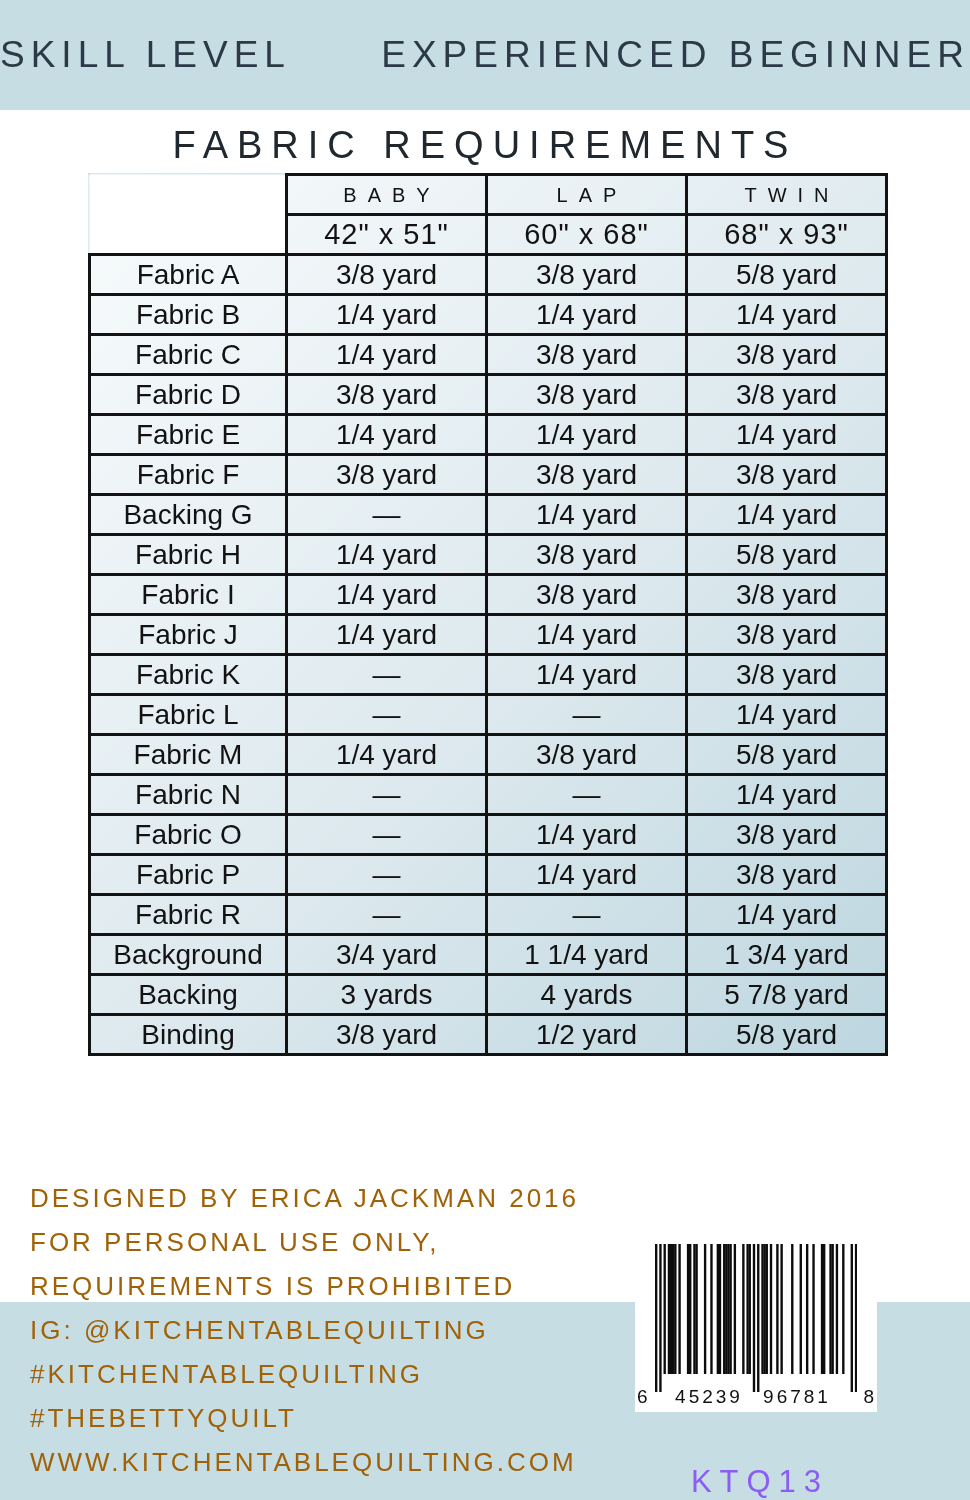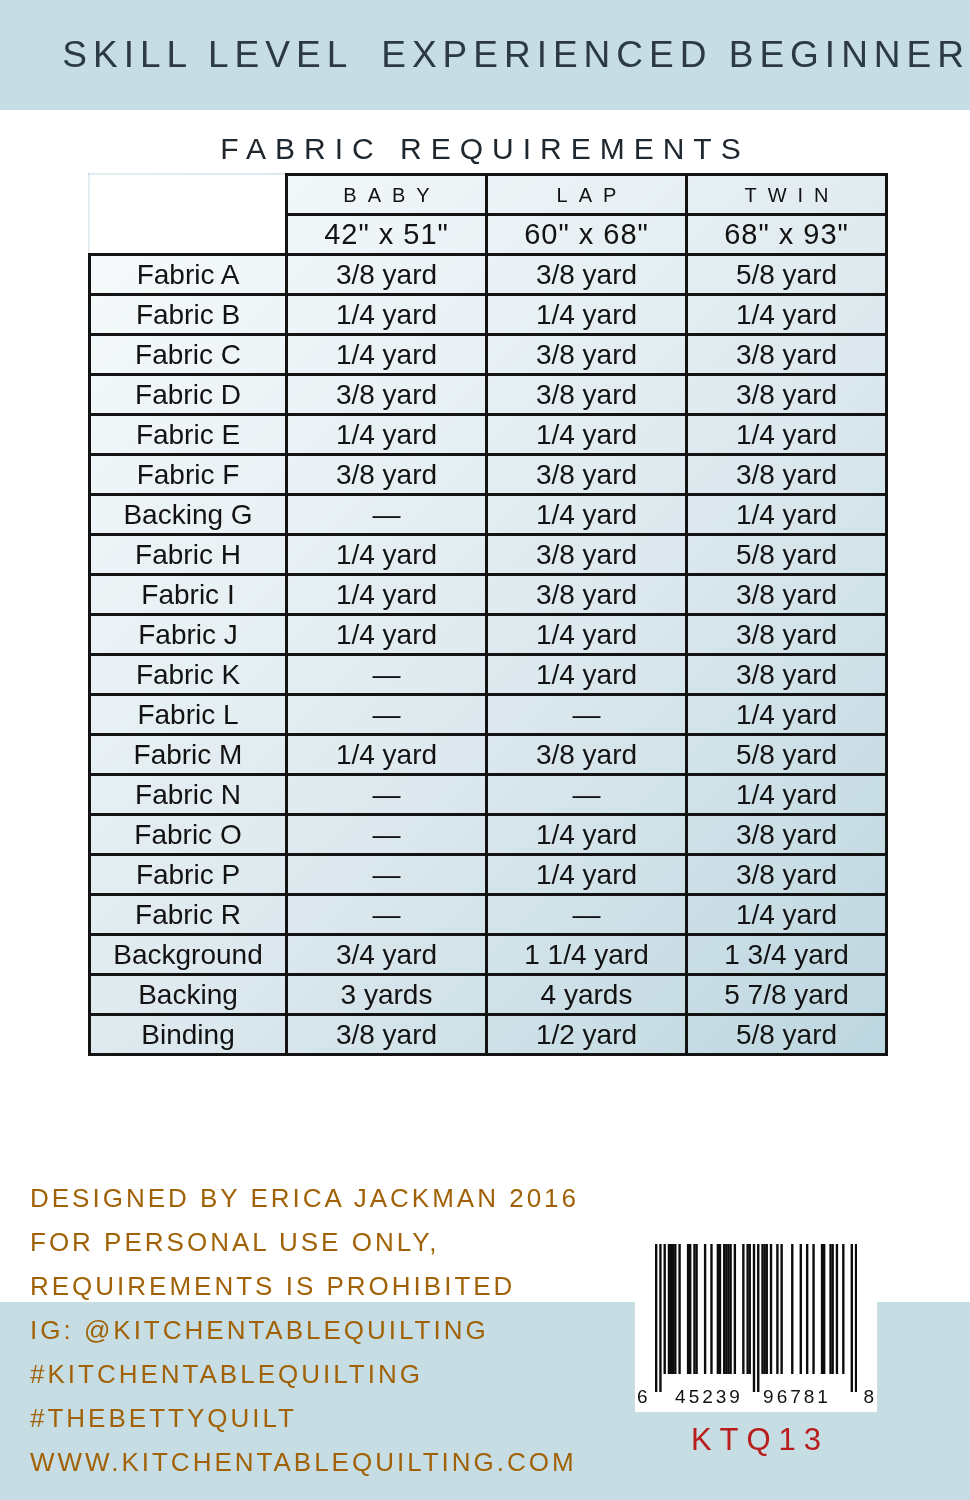--- a/index.html
+++ b/index.html
@@ -7,27 +7,27 @@
     position:relative;width:970px;height:1500px;background:#ffffff;
     font-family:"Liberation Sans",sans-serif;overflow:hidden;
   }
   
   .band{position:absolute;left:0;width:970px;background:#c6dde3;}
   .band.top{top:0;height:110px;}
   .band.bottom{top:1302px;height:198px;}
   
   .skill-row{
     position:absolute;top:0;left:0;width:970px;height:110px;
-    display:flex;align-items:center;justify-content:flex-end;gap:28px;
+    display:flex;align-items:center;justify-content:space-between;gap:28px;
     font-size:37px;letter-spacing:6px;color:#2c3947;white-space:nowrap;
   }
   
   .section-title{
-    position:absolute;top:132px;left:0;width:970px;text-align:center;
-    font-size:30px;letter-spacing:9px;color:#20282f;
+    position:absolute;top:124px;left:0;width:970px;text-align:center;
+    font-size:38px;letter-spacing:9px;color:#20282f;
   }
   
   table.req{
     position:absolute;left:88px;top:173px;border-collapse:collapse;
     background:linear-gradient(135deg,#f8fbfc 0%,#dde9ee 55%,#bdd6df 100%);
   }
   table.req td,table.req th{
     border:3px solid #131313;height:37px;padding:0;margin:0;
     text-align:center;vertical-align:middle;
     font-size:28px;font-weight:400;color:#121212;line-height:1;
@@ -49,22 +49,22 @@
   .barcode-box svg{position:absolute;left:20px;top:4px;}
   .bc-digit{
     position:absolute;bottom:4px;font-size:19px;color:#111;
     font-family:"Liberation Sans",sans-serif;letter-spacing:3px;
   }
   .bc-prefix{left:2px;}
   .bc-left{left:32px;width:84px;text-align:center;}
   .bc-right{left:120px;width:84px;text-align:center;}
   .bc-suffix{right:0px;}
   .sku{
-    position:absolute;left:635px;top:1422px;width:242px;text-align:center;
-    font-size:31px;letter-spacing:8px;text-indent:8px;color:#b91c1c;z-index:3;
+    position:absolute;left:635px;top:1464px;width:242px;text-align:center;
+    font-size:31px;letter-spacing:8px;text-indent:8px;color:#8b5cf6;z-index:3;
   }
 </style>
 </head>
 <body>
 
 <div class="page">
 
   <div class="band top"></div>
   <div class="skill-row">
     <span>SKILL LEVEL</span>

